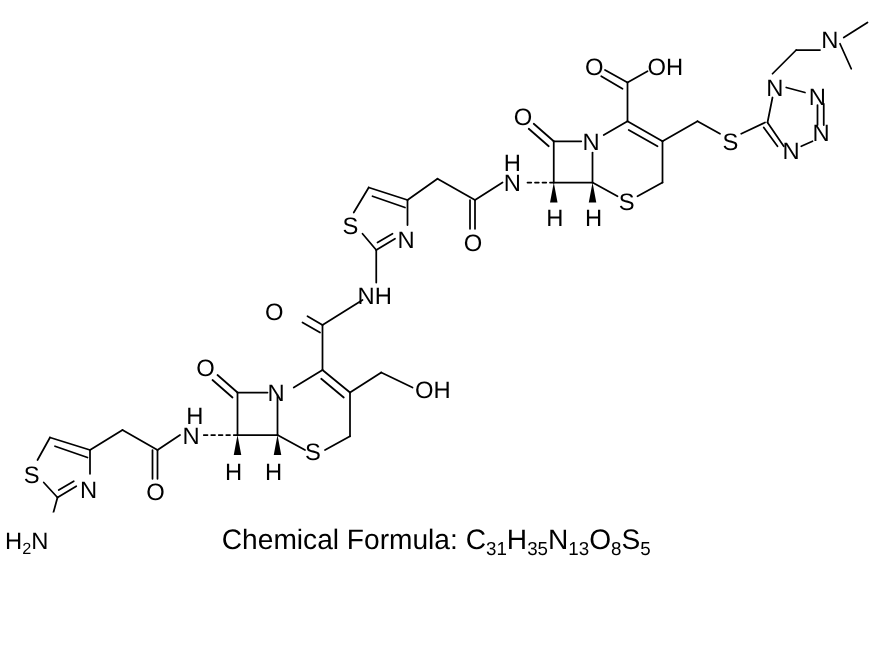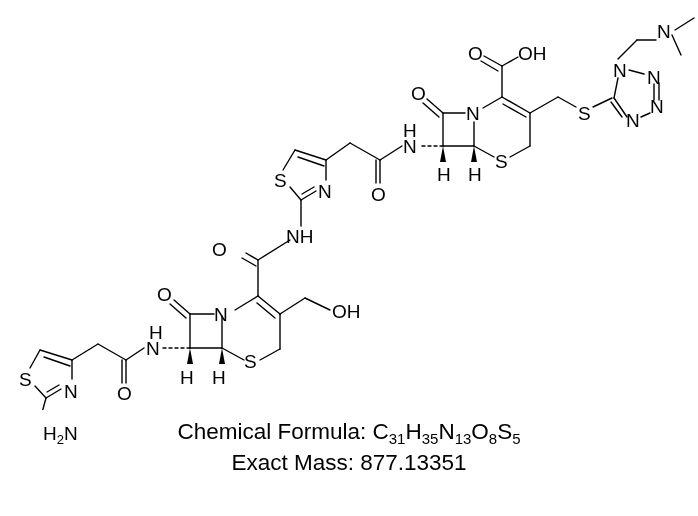--- a/index.html
+++ b/index.html
@@ -151,24 +151,20 @@
     <text class="atom" x="146" y="355">N</text>
     <text class="atom" x="180" y="384">H</text>
     <text class="atom" x="212" y="384">H</text>
     <text class="atom" x="244" y="368">S</text>
     <text class="atom" x="19" y="386">S</text>
     <text class="atom" x="64" y="398">N</text>
     <text class="atom" x="117" y="400">O</text>
   </g>
 </svg>
 
-<div style="position:absolute;left:4px;top:424px;font-size:19px;line-height:19px;margin-left:39px;">H<sub style="font-size:13px;vertical-align:-4px;">2</sub>N</div>
+<div style="position:absolute;left:4px;top:424px;font-size:19px;line-height:19px;">H<sub style="font-size:13px;vertical-align:-4px;">2</sub>N</div>
 
 <div class="captions">
   <span class="line">
     <span>Chemical Formula:</span>
     <span id="formula">C<sub>31</sub>H<sub>35</sub>N<sub>13</sub>O<sub>8</sub>S<sub>5</sub></span>
   </span>
-  <span class="line">
-    <span>Exact Mass:</span>
-    <span>877.13351</span>
-  </span>
 </div>
 
 </body></html>

